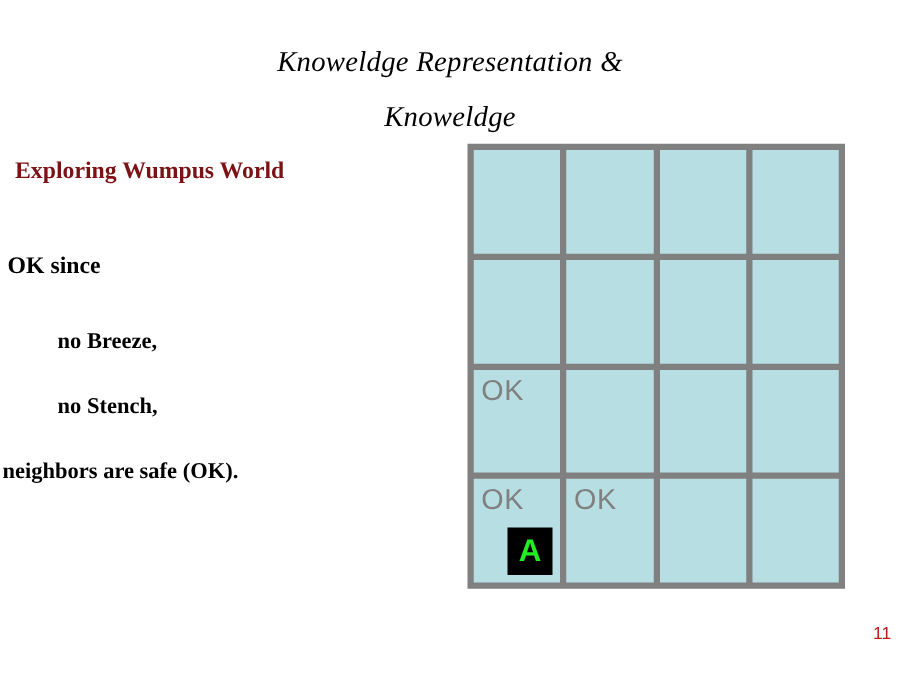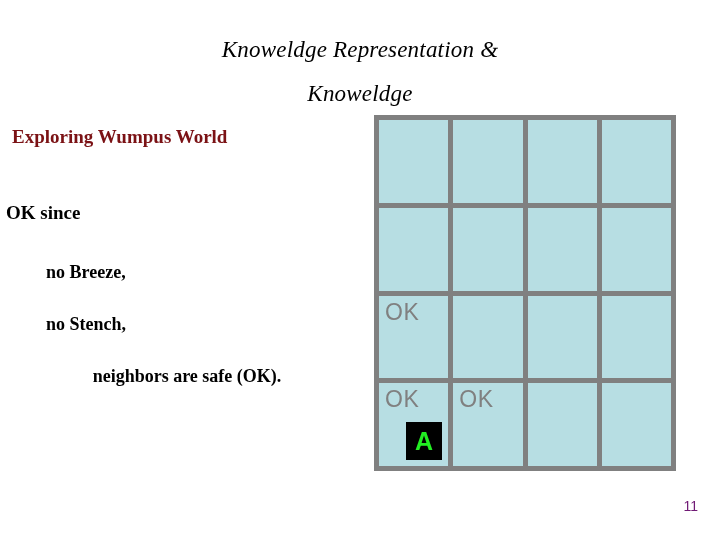--- a/index.html
+++ b/index.html
@@ -58,21 +58,20 @@
     margin-bottom: 38px;
   }
   .indent-line {
     font-size: 18px;
     margin-left: 46px;
     margin-bottom: 31px;
   }
   .flush-line {
     font-size: 18px;
     margin-left: 2px;
-    text-align: center;
   }
 
   
   #wumpus-grid {
     position: absolute;
     left: 374px;
     top: 115px;
     width: 302px;
     height: 356px;
     background: #808080;
@@ -112,25 +111,25 @@
     font-weight: bold;
     display: flex;
     align-items: center;
     justify-content: center;
     line-height: 1;
   }
 
   
   #page-number {
     position: absolute;
-    right: 22px;
+    right: 7px;
     bottom: 26px;
     font-family: "Liberation Sans", sans-serif;
     font-size: 14px;
-    color: #701a75;
+    color: #b91c1c;
   }
 </style>
 </head>
 <body>
 
 <div id="slide-title">
   <span class="title-line">Knoweldge Representation &amp;</span>
   <span class="title-line">Knoweldge</span>
 </div>
 

